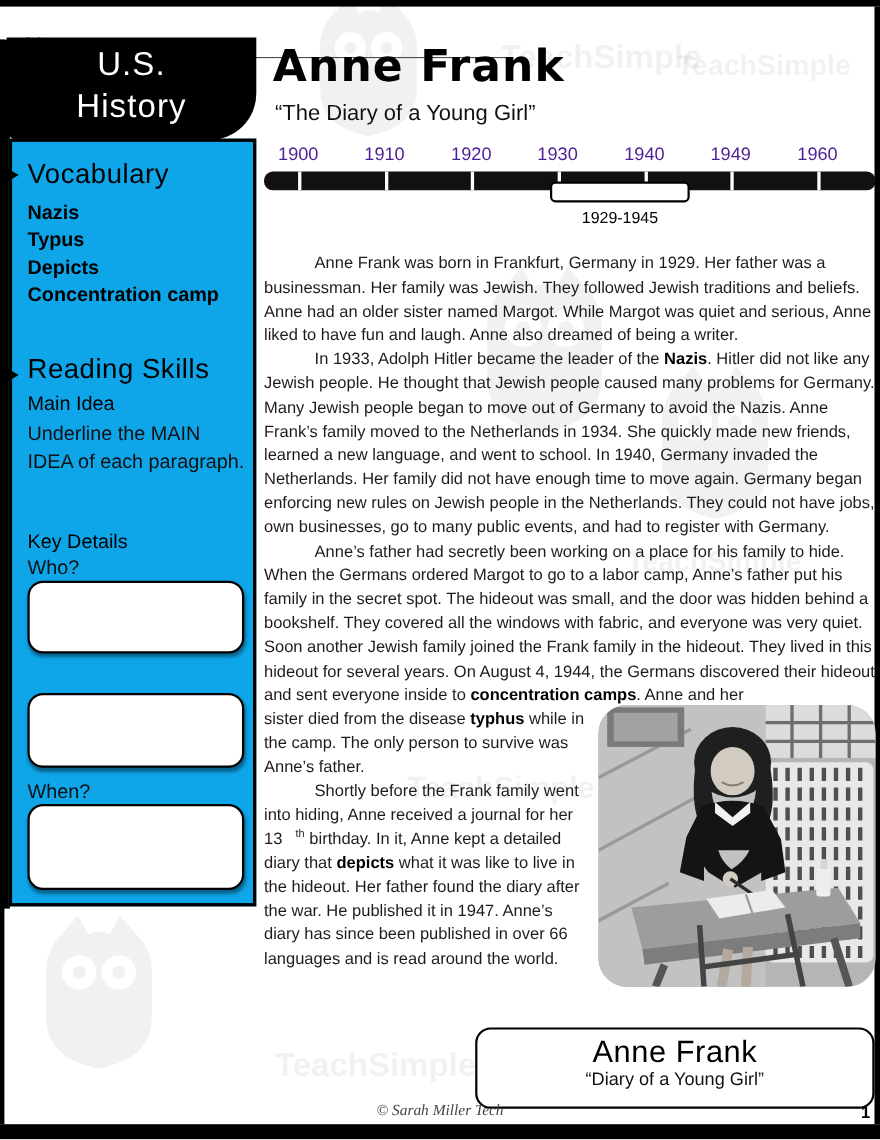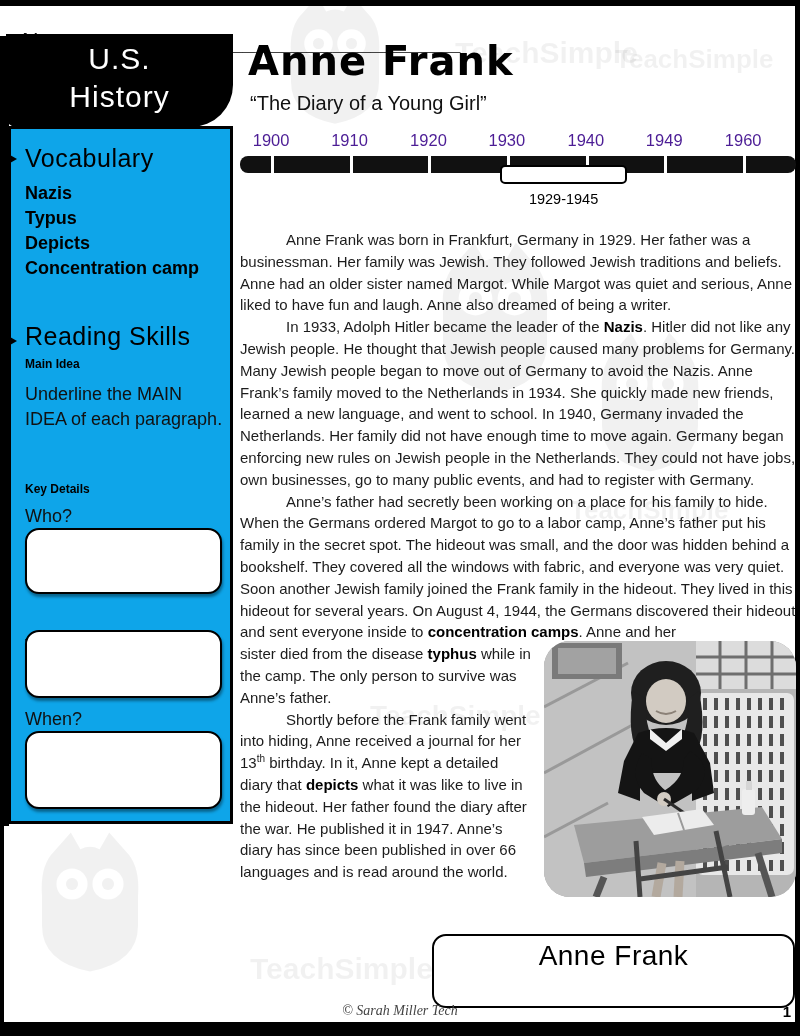--- a/index.html
+++ b/index.html
@@ -29,21 +29,21 @@
   .banner div { font-size:30px; line-height:38px; letter-spacing:1px; }
   .side-box { position:absolute; left:8px; top:126px; width:225px; height:698px; background:#0ea5e9;
               border:3px solid #000; z-index:3; }
   .arrow { position:absolute; left:-2px; width:0; height:0; border-top:11px solid transparent;
            border-bottom:11px solid transparent; border-left:19px solid #000; z-index:5; }
   .arrow-vocab { top:148px; }
   .arrow-reading { top:330px; }
   .sb { position:absolute; left:14px; }
   .sb-h2 { font-size:25px; font-weight:400; letter-spacing:0.5px; color:#000; }
   .sb-terms { list-style:none; font-weight:bold; font-size:18px; line-height:25px; color:#000; }
-  .sb-h3 { font-size:12px; font-weight:bold; color:#000;text-align:right; }
+  .sb-h3 { font-size:18px; font-weight:normal; color:#000;text-align:right; }
   .sb-p { font-size:18px; line-height:25px; color:#111; width:198px; }
   .q-label { font-size:18px; color:#111; }
   .q-box { border:2.5px solid #000; border-radius:14px; width:197px; background:#fff;
            box-shadow:1px 3px 3px rgba(0,0,0,0.4); }
 
   
   .main { position:absolute; left:240px; top:38px; width:556px; z-index:2; }
   .title { font-family:"DejaVu Sans", sans-serif; font-size:40px; font-weight:bold; letter-spacing:1px;
            color:#000; margin-left:8px; }
   .subtitle { font-size:20px; color:#111; margin:8px 0 0 10px; }
@@ -54,21 +54,21 @@
   .tl-bar { position:absolute; left:0; right:0; top:25px; height:17px; background:#111; border-radius:8px; }
   .tl-tick { position:absolute; top:0; width:3px; height:17px; background:#fff; }
   .tl-hl { position:absolute; left:46.8%; width:22.8%; top:34px; height:19px; background:#fff;
            border:2px solid #000; border-radius:5px; z-index:2; }
   .tl-hl-label { position:absolute; left:58.2%; transform:translateX(-50%); top:60px; font-size:14.5px; color:#000; }
 
   
   .article { margin-top:16px; font-size:15px; line-height:21.8px; color:#1c1c1c; }
   .article p.indent { text-indent:46px; }
   .article b { font-weight:bold; color:#000; }
-  sup { font-size:10px; vertical-align:super; line-height:0; }
+  sup { font-size:10px; vertical-align:super; line-height:0;margin-left:12px; }
 
   .photo { float:right; width:252px; height:256px; margin:-2px 0 6px 12px; border-radius:26px;
            overflow:hidden; background:#b5b5b5; }
   .photo svg { display:block; }
 
   .caption-box { position:absolute; left:432px; top:934px; width:363px; height:74px; background:#fff;
                  border:2.5px solid #000; border-radius:14px; text-align:center; z-index:2; padding-top:4px; }
   .caption-title { font-size:28px; font-weight:500; color:#000; letter-spacing:0.5px; }
   .caption-sub { font-size:16.5px; color:#111; }
 
@@ -250,17 +250,18 @@
         </svg>
       </div>
 
       <p><span>sister died from the disease </span><b>typhus</b><span> while in the camp. The only person to survive was Anne’s father.</span></p>
       <p class="indent"><span>Shortly before the Frank family went into hiding, Anne received a journal for her 13</span><sup>th</sup><span> birthday. In it, Anne kept a detailed diary that </span><b>depicts</b><span> what it was like to live in the hideout. Her father found the diary after the war. He published it in 1947. Anne’s diary has since been published in over 66 languages and is read around the world.</span></p>
     </div>
   </div>
 
   <div class="caption-box">
     <div class="caption-title">Anne Frank</div>
+    <div class="caption-sub">“Diary of a Young Girl”</div>
   </div>
 
   <div class="credit">© Sarah Miller Tech</div>
   <div class="pagenum">1</div>
 </div>
 
 </body></html>

